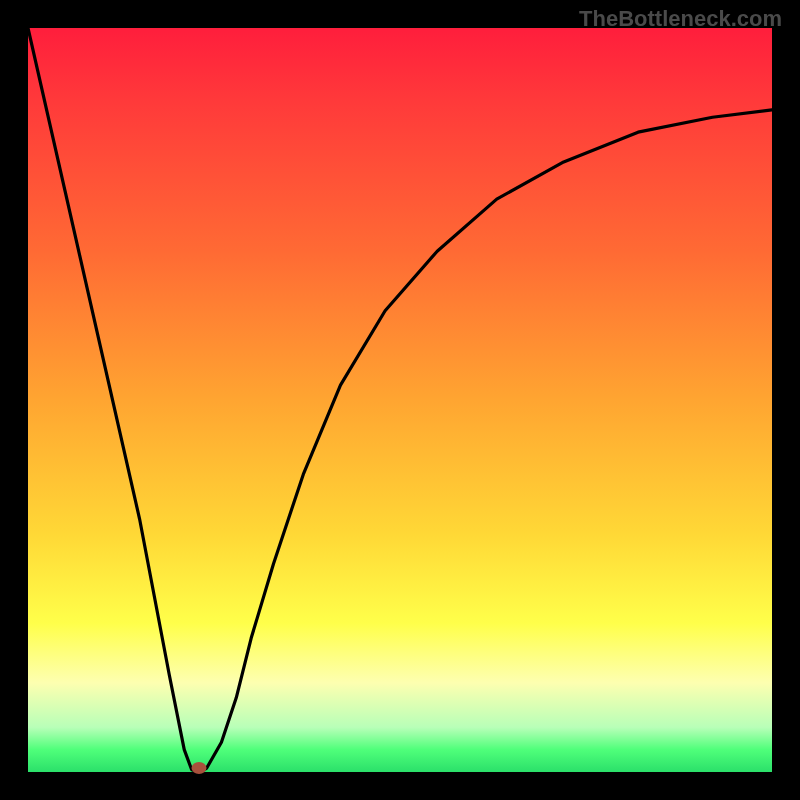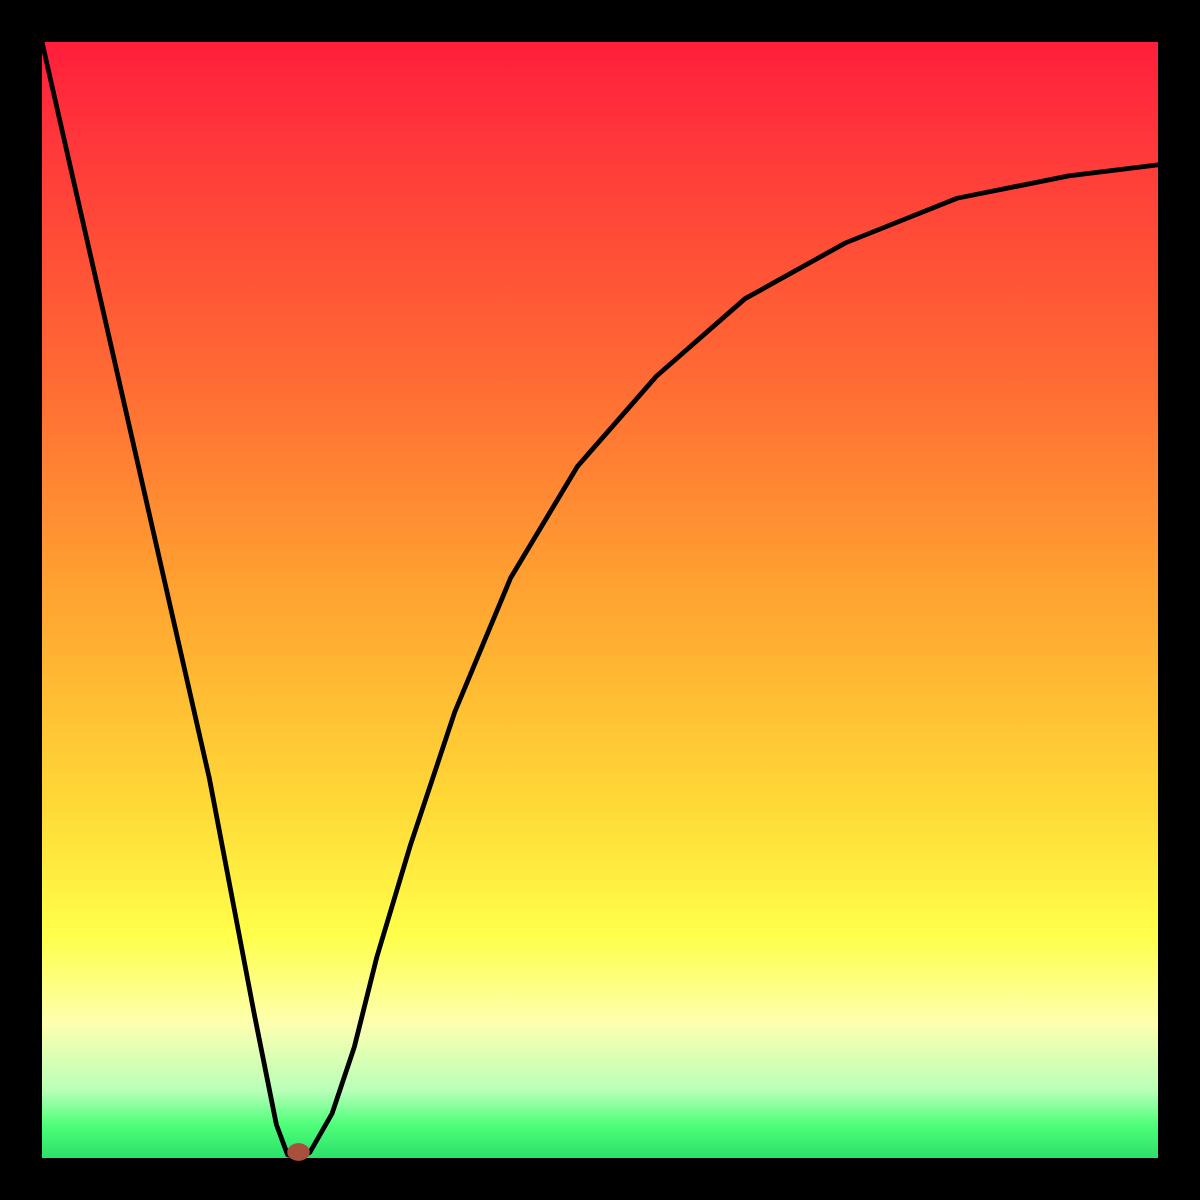--- a/index.html
+++ b/index.html
@@ -61,20 +61,21 @@
     height: 12px;
     border-radius: 50%;
     background: #a8503c;
     transform: translate(-50%, -50%);
   }
 </style>
 </head>
 <body>
 
 <div class="chart-outer">
+  <div class="watermark">TheBottleneck.com</div>
 
   <div class="plot-area">
     <div class="gradient-bg"></div>
 
     <svg class="curve" viewBox="0 0 744 744" preserveAspectRatio="none">
       <path id="curve-path" fill="none" stroke="#000000" stroke-width="3.2" stroke-linecap="round" stroke-linejoin="round" d="M0.00 0.00 L37.20 163.68 L74.40 327.36 L111.60 491.04 L141.36 647.28 L156.24 721.68 L163.68 741.77 L171.12 744.00 L178.56 740.28 L193.44 714.24 L208.32 669.60 L223.20 610.08 L245.52 535.68 L275.28 446.40 L312.48 357.12 L357.12 282.72 L409.20 223.20 L468.72 171.12 L535.68 133.92 L610.08 104.16 L684.48 89.28 L744.00 81.84"></path>
     </svg>
 
     <div id="marker" class="marker" style="left: 171.12px; top: 739.536px; background: rgb(168, 80, 60);"></div>
   </div>

